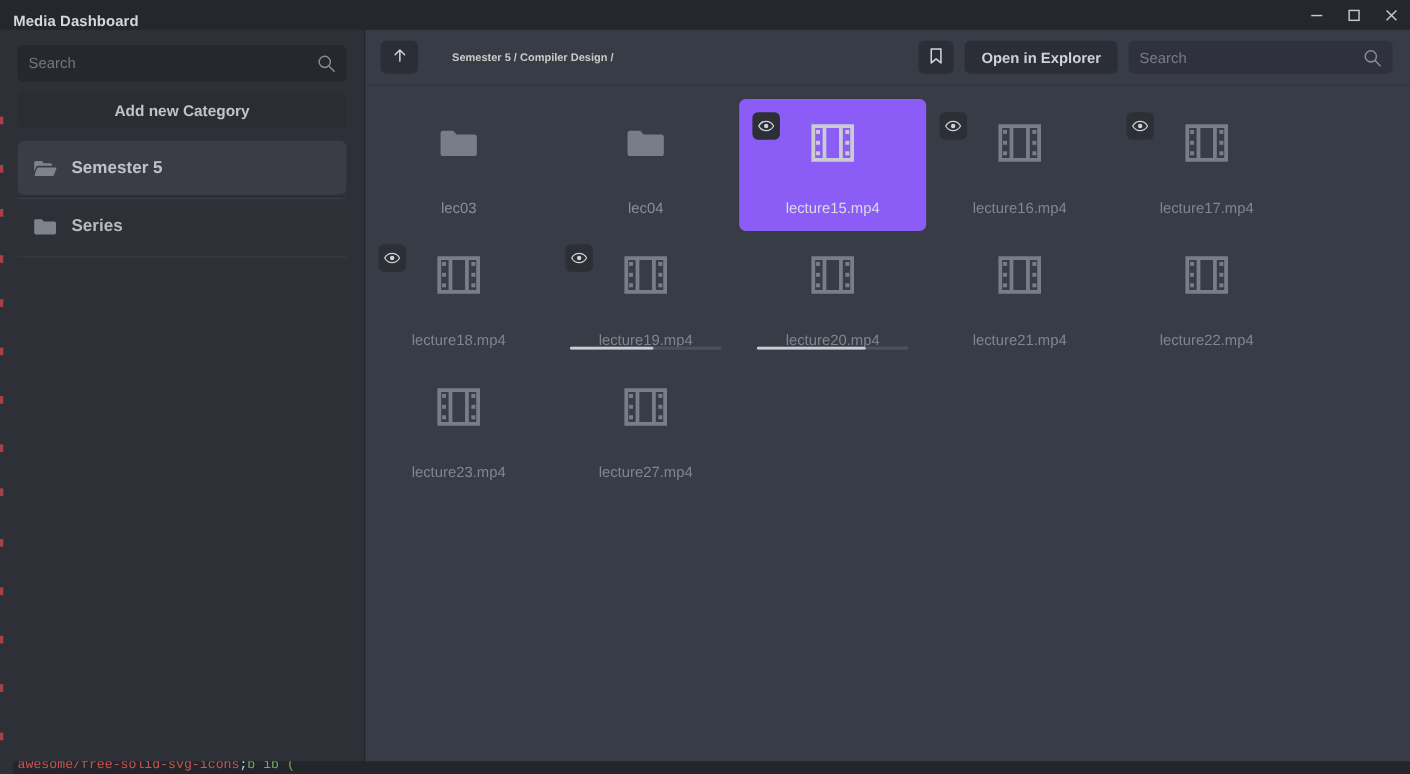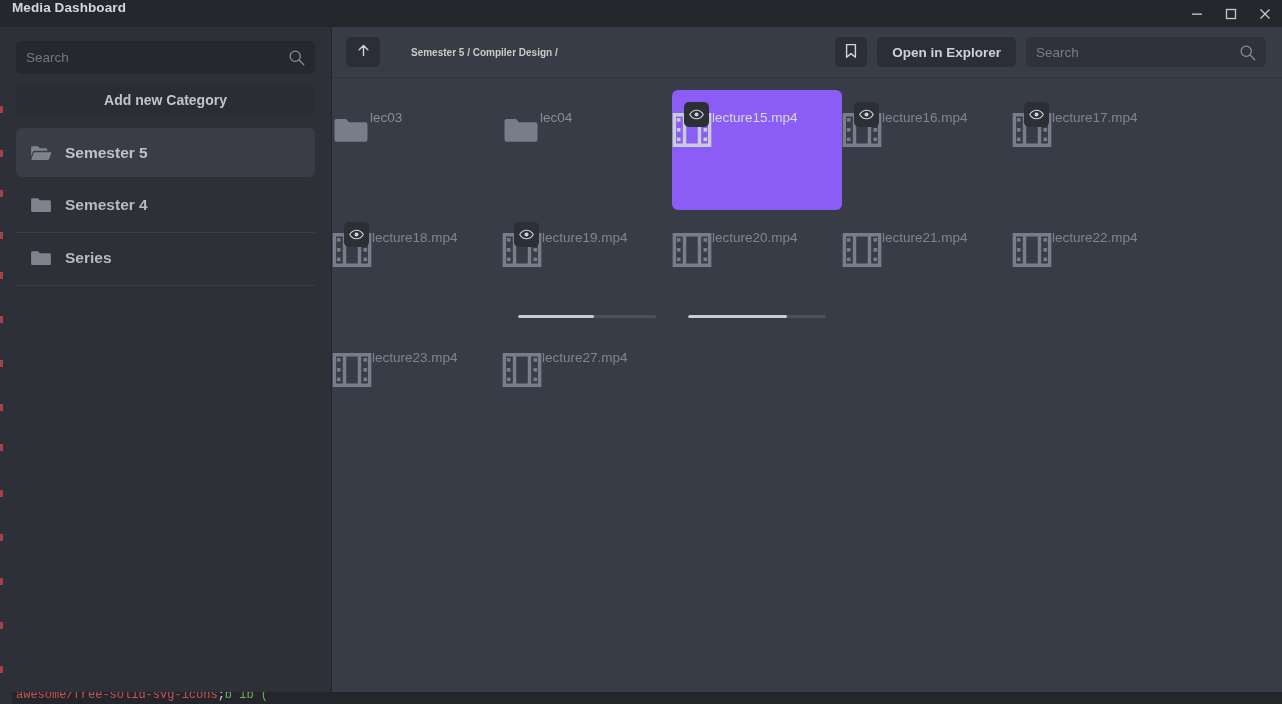--- a/index.html
+++ b/index.html
@@ -14,21 +14,21 @@
     position: relative;
     width: 1282px; height: 704px;
     display: flex; flex-direction: column;
     background: #2e3038;
   }
 
   
   .titlebar {
     height: 27px; flex: 0 0 27px;
     background: #26272d;
-    display: flex; align-items: flex-start;
+    display: flex; align-items: flex-end;
     position: relative;
     z-index: 5;
   }
   .app-title {
     font-size: 13.5px; font-weight: bold;
     color: #d6d7da;
     margin-left: 12px;
     letter-spacing: .1px;
   }
   .win-controls { margin-left: auto; display: flex; height: 100%; }
@@ -171,25 +171,26 @@
     flex: 1 1 auto;
     padding: 12px 0 0 0;
     display: flex; flex-wrap: wrap;
     align-content: flex-start;
     overflow: hidden;
   }
   .cell {
     width: 170px; height: 120px;
     margin: 0 0 0 0;
     position: relative;
-    display: flex; flex-direction: row;
-    align-items: flex-start;
+    display: flex; flex-direction: column;
+    align-items: center;
     padding-top: 14px;
     border-radius: 6px;
     cursor: pointer;
+    gap: 20px;
   }
   .cell.selected { background: #8b5cf6; }
   .cell .glyph {
     height: 52px;
     display: flex; align-items: center; justify-content: center;
     color: #787d8a;
   }
   .cell.selected .glyph { color: #c9ccd2; }
   .cell .fname {
     margin-top: 6px;
@@ -291,28 +292,20 @@
         <div class="cat-item active">
           <span class="fold">
             <svg width="22" height="18" viewBox="0 0 24 20">
               <path d="M1 4.2 a1.6 1.6 0 0 1 1.6-1.6 h6.1 l2 2.2 h6.8 a1.6 1.6 0 0 1 1.6 1.6 v1.1 H4.9 a2.2 2.2 0 0 0 -2.05 1.42 L1 13.5 Z" fill="currentColor"></path>
               <path d="M4.9 9.2 h17.5 a1 1 0 0 1 .93 1.36 l-2.35 6.1 a1.7 1.7 0 0 1 -1.58 1.04 H2.4 a1 1 0 0 1 -.93 -1.36 l2.35 -6.1 A1.7 1.7 0 0 1 4.9 9.2 Z" fill="currentColor"></path>
             </svg>
           </span>
           <span class="label">Semester 5</span>
         </div>
 
-        <div class="cat-item">
-          <span class="fold">
-            <svg width="22" height="18" viewBox="0 0 24 20">
-              <path d="M1 4.2 a1.6 1.6 0 0 1 1.6-1.6 h6.1 l2 2.2 h10.7 a1.6 1.6 0 0 1 1.6 1.6 v9.9 a1.6 1.6 0 0 1 -1.6 1.6 H2.6 A1.6 1.6 0 0 1 1 16.3 Z" fill="currentColor"></path>
-            </svg>
-          </span>
-          <span class="label">Semester 4</span>
-        </div>
         <div class="cat-sep"></div>
 
         <div class="cat-item">
           <span class="fold">
             <svg width="22" height="18" viewBox="0 0 24 20">
               <path d="M1 4.2 a1.6 1.6 0 0 1 1.6-1.6 h6.1 l2 2.2 h10.7 a1.6 1.6 0 0 1 1.6 1.6 v9.9 a1.6 1.6 0 0 1 -1.6 1.6 H2.6 A1.6 1.6 0 0 1 1 16.3 Z" fill="currentColor"></path>
             </svg>
           </span>
           <span class="label">Series</span>
         </div>

